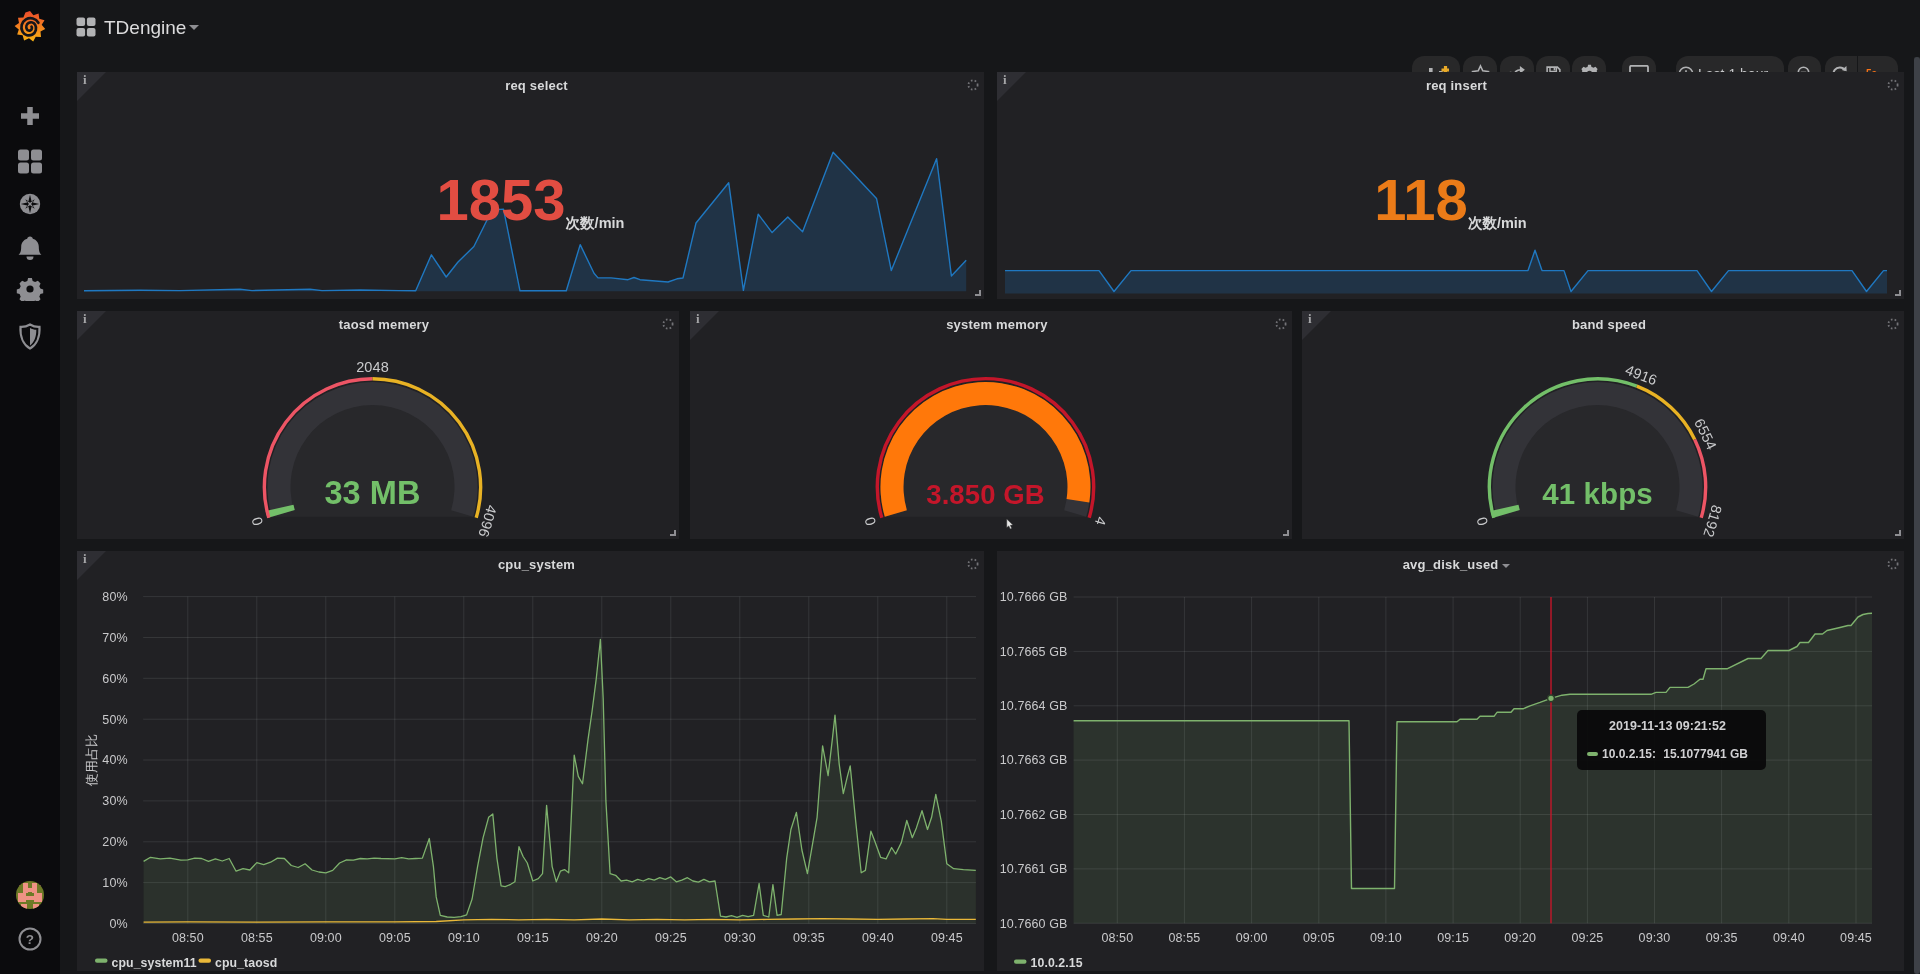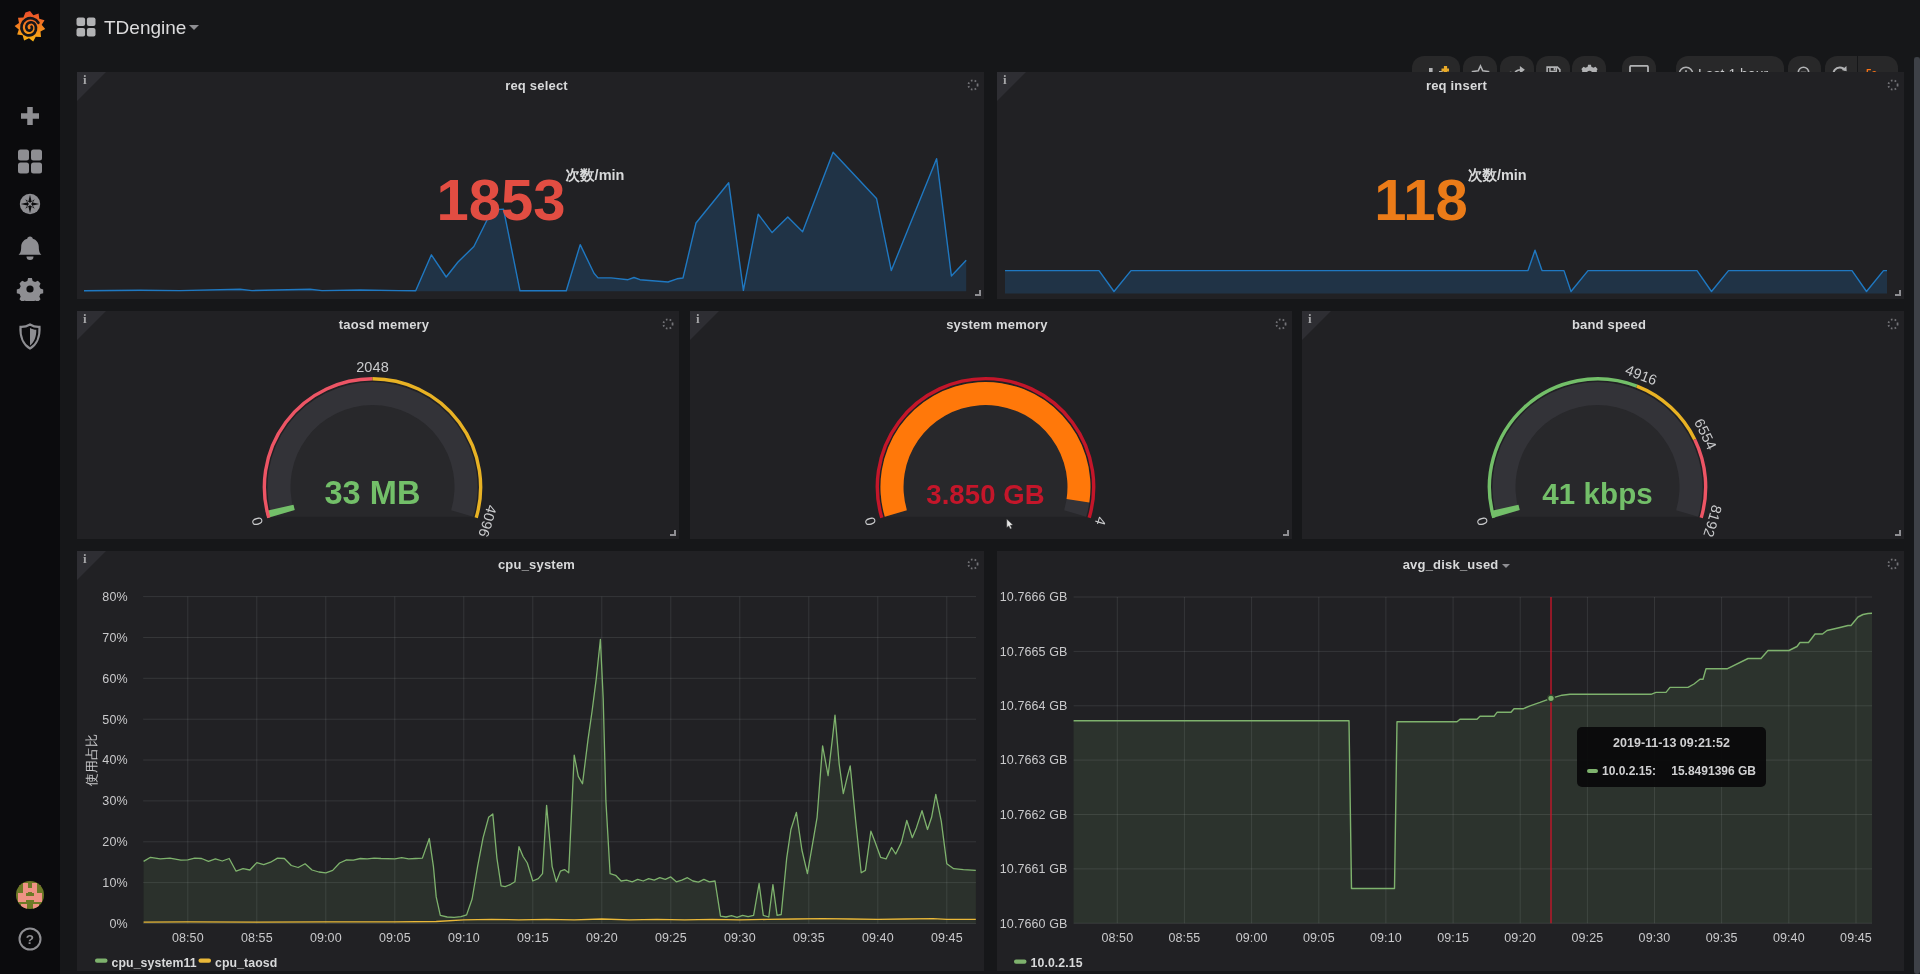--- a/index.html
+++ b/index.html
@@ -8,21 +8,21 @@
 .panel { position:absolute; background:#212124; }
 .ptitle { position:absolute; left:0; top:6px; width:100%; text-align:center;
   font-size:13px; font-weight:bold; color:#d8d9da; letter-spacing:0.2px;padding-left:12px;}
 .pinfo { position:absolute; left:0; top:0; width:0; height:0;
   border-left:29px solid #2e2e33; border-bottom:29px solid transparent; }
 .pinfo span{ position:absolute; left:-23px; top:0px; font-family:"Liberation Serif",serif;
   font-weight:bold; font-size:13px; color:#a5a6a8; }
 .spin { position:absolute; right:5px; top:7px; }
 .rsz { position:absolute; right:3px; bottom:3px; width:6px; height:6px;
   border-right:2px solid #8e8e92; border-bottom:2px solid #8e8e92; }
-.bigv { position:absolute; left:0; width:100%; display:flex; align-items:flex-start;
+.bigv { position:absolute; left:0; width:100%; display:flex; align-items:flex-end;
   justify-content:center; }
 .bigv .num { font-size:58px; font-weight:bold; letter-spacing:0px;}
 .bigv .suf { font-size:14.5px; font-weight:bold; color:#d8d9da; }
 .navbtn { position:absolute; top:11px; height:35px; background:#282829; border-radius:12px;
   display:flex; align-items:center; justify-content:center; color:#b1b2b4;margin-top:45px; }
 .caret { display:inline-block; width:0; height:0; border-left:5px solid transparent;
   border-right:5px solid transparent; border-top:5px solid #8e8e92; }
 svg text { letter-spacing:0.1px; }
 </style></head><body>
 
@@ -379,26 +379,26 @@
       <text x="456.1" y="390.5" text-anchor="middle" font-size="12.5" font-family="Liberation Sans, sans-serif" fill="#c9c9cb">09:15</text>
       <text x="523.2" y="390.5" text-anchor="middle" font-size="12.5" font-family="Liberation Sans, sans-serif" fill="#c9c9cb">09:20</text>
       <text x="590.4" y="390.5" text-anchor="middle" font-size="12.5" font-family="Liberation Sans, sans-serif" fill="#c9c9cb">09:25</text>
       <text x="657.5" y="390.5" text-anchor="middle" font-size="12.5" font-family="Liberation Sans, sans-serif" fill="#c9c9cb">09:30</text>
       <text x="724.6" y="390.5" text-anchor="middle" font-size="12.5" font-family="Liberation Sans, sans-serif" fill="#c9c9cb">09:35</text>
       <text x="791.8" y="390.5" text-anchor="middle" font-size="12.5" font-family="Liberation Sans, sans-serif" fill="#c9c9cb">09:40</text>
       <text x="859.0" y="390.5" text-anchor="middle" font-size="12.5" font-family="Liberation Sans, sans-serif" fill="#c9c9cb">09:45</text>
       <rect x="17" y="408.5" width="12.5" height="4.2" rx="2" fill="#7eb26d"></rect>
       <text x="33.5" y="416" font-size="12.3" font-weight="bold" font-family="Liberation Sans, sans-serif" fill="#d8d9da">10.0.2.15</text>
     </svg>
-    <div style="position:absolute;left:580px;top:176px;width:189px;height:60px;background:rgba(9,9,10,0.93);border-radius:5px;padding:9px 10px 0 10px;z-index:3">
+    <div style="position:absolute;left:580px;top:159px;width:189px;height:60px;background:rgba(9,9,10,0.93);border-radius:5px;padding:9px 18px 0 10px;z-index:3">
       <div style="text-align:center;font-size:12.5px;font-weight:bold;color:#d0d0d2">2019-11-13 09:21:52</div>
       <div style="margin-top:14px;font-size:12px;color:#d0d0d2;display:flex;align-items:center">
         <span style="width:11px;height:4px;border-radius:2px;background:#7eb26d;margin-right:4px"></span>
         <span style="font-weight:bold">10.0.2.15:</span>
-        <span style="font-weight:bold;margin-left:auto">15.8491396 GB</span>
+        <span style="font-weight:bold;margin-left:auto">15.1077941 GB</span>
       </div>
     </div>
     <div class="ptitle">avg_disk_used <span class="caret" style="border-left-width:4px;border-right-width:4px;border-top-width:4px;transform:translateY(-1px)"></span></div>
     <svg class="spin" width="12" height="12" viewBox="0 0 12 12">
       <circle cx="6" cy="6" r="4.6" fill="none" stroke="#737377" stroke-width="1.8" stroke-dasharray="1.6 2.2"></circle>
     </svg>
   </div>
 <div style="position:absolute;left:1914px;top:57px;width:6px;height:917px;background:#1d1e20">
     <div style="position:absolute;left:0;top:0;width:6px;height:917px;background:#3e4147;border-radius:3px"></div>
   </div>

